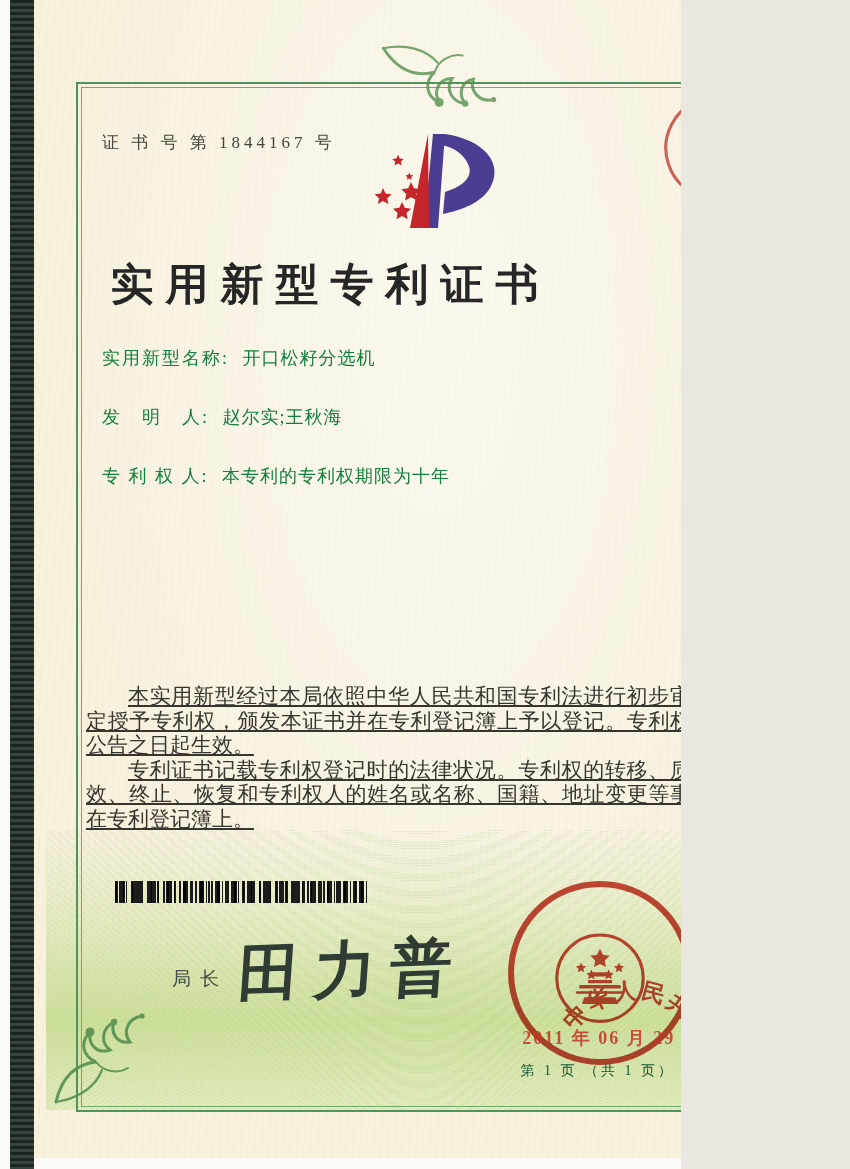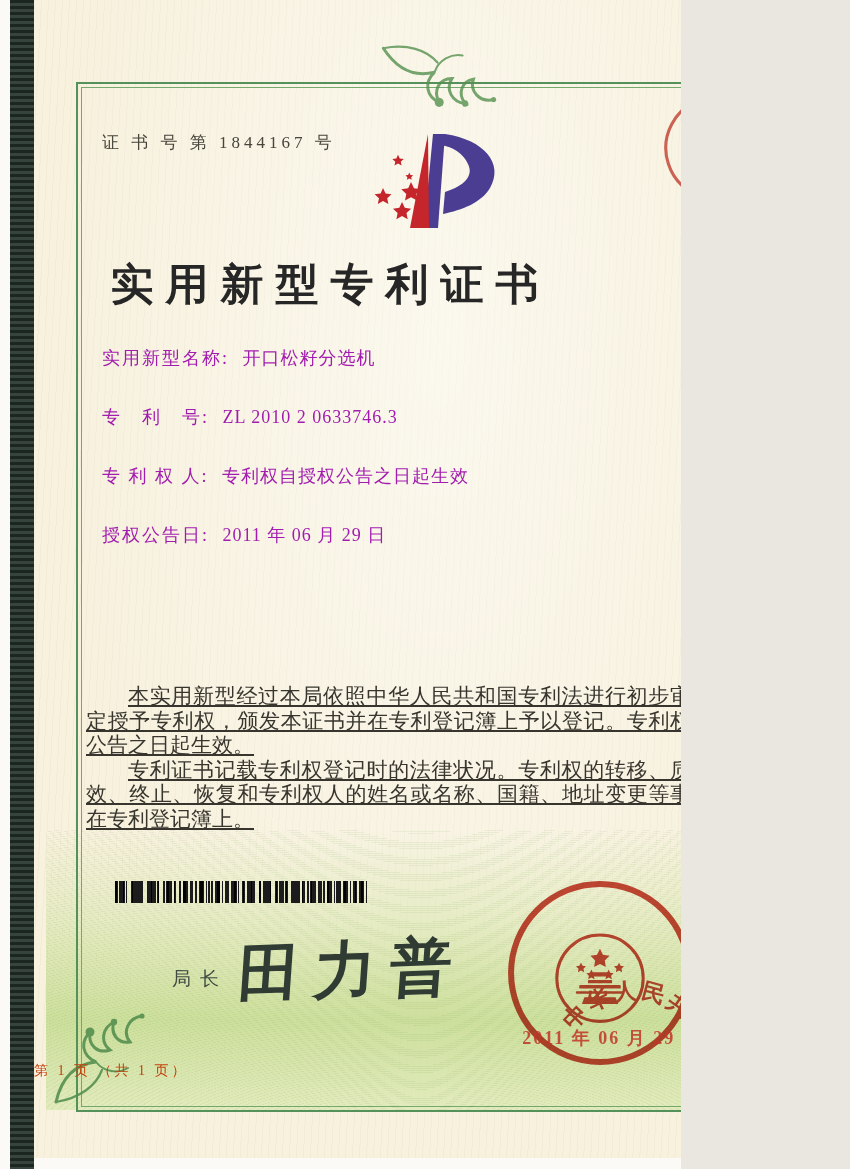--- a/index.html
+++ b/index.html
@@ -25,21 +25,21 @@
   .certno{position:absolute;left:102px;top:131px;font-size:17px;letter-spacing:4px;color:#47443c;}
   
   .logo{position:absolute;left:350px;top:126px;}
   
   .taxstamp{position:absolute;left:655px;top:86px;transform:rotate(-18deg);opacity:.85;}
   
   .title{position:absolute;left:60px;right:80px;top:256px;text-align:center;font-size:43px;
          font-weight:700;letter-spacing:12px;color:#262626;}
   
   .fields{position:absolute;left:102px;top:346px;width:620px;}
-  .frow{height:26px;margin-bottom:33px;font-size:18px;color:#a21caf;letter-spacing:1px;white-space:nowrap;}
+  .frow{height:26px;margin-bottom:33px;font-size:18px;color:#15803d;letter-spacing:1px;white-space:nowrap;}
   .flabel{letter-spacing:2px;}
   .fvalue{margin-left:8px;}
   
   .body-text{position:absolute;left:86px;top:684px;width:670px;font-size:21px;line-height:24.6px;
              color:#37352e;text-align:justify;text-decoration:underline;}
   .body-text p{margin:0;text-indent:2em;}
   
   .barcode{position:absolute;left:115px;top:881px;width:255px;height:22px;
     background:
       repeating-linear-gradient(90deg,#1c1c1c 0 2px,rgba(0,0,0,0) 2px 4px,#1c1c1c 4px 9px,rgba(0,0,0,0) 9px 11px,#1c1c1c 11px 12px,rgba(0,0,0,0) 12px 16px),
@@ -47,22 +47,22 @@
     background-blend-mode:multiply;}
   
   .sig-role{position:absolute;left:172px;top:966px;font-size:19px;letter-spacing:9px;color:#3f4a42;text-align:right;}
   .sig-name{position:absolute;left:238px;top:928px;font-size:62px;color:#2f3b33;letter-spacing:14px;
             transform:rotate(-2deg) skewX(-6deg);font-weight:700;}
   
   .seal{position:absolute;left:505px;top:878px;mix-blend-mode:multiply;opacity:.92;}
   .seal-date{position:absolute;left:512px;top:1026px;width:200px;text-align:center;font-size:18px;
              letter-spacing:2px;color:#c23527;font-weight:700;opacity:.85;}
   
-  .footer{position:absolute;left:34px;right:6px;top:1062px;text-align:left;font-size:14px;
-          letter-spacing:3px;color:#c2410c;}
+  .footer{position:absolute;left:34px;right:6px;top:1062px;text-align:right;font-size:14px;
+          letter-spacing:3px;color:#14532d;}
   svg text{font-family:"Liberation Serif","DejaVu Serif",serif;}
 </style>
 </head>
 <body>
 
 <div class="stage">
 
   <svg width="0" height="0" style="position:absolute" aria-hidden="true">
     <defs>
       <g id="flo" stroke="#55904f" fill="none" stroke-width="3" stroke-linecap="round">
@@ -129,30 +129,26 @@
   </svg>
 
   <div class="title">实用新型专利证书</div>
 
   <div class="fields">
     <div class="frow">
       <span class="flabel">实用新型名称:</span>
       <span class="fvalue">开口松籽分选机</span>
     </div>
     <div class="frow">
-      <span class="flabel">专　利　号:</span>
-      <span class="fvalue">ZL 2010 2 0633746.3</span>
+      <span class="flabel">发　明　人:</span>
+      <span class="fvalue">赵尔实;王秋海</span>
     </div>
     <div class="frow">
       <span class="flabel">专 利 权 人:</span>
-      <span class="fvalue">专利权自授权公告之日起生效</span>
-    </div>
-    <div class="frow">
-      <span class="flabel">授权公告日:</span>
-      <span class="fvalue">2011 年 06 月 29 日</span>
+      <span class="fvalue">本专利的专利权期限为十年</span>
     </div>
   </div>
 
   <div class="body-text">
     <p>本实用新型经过本局依照中华人民共和国专利法进行初步审查，决定授予专利权，颁发本证书并在专利登记簿上予以登记。专利权自授权公告之日起生效。</p>
     <p>专利证书记载专利权登记时的法律状况。专利权的转移、质押、无效、终止、恢复和专利权人的姓名或名称、国籍、地址变更等事项记载在专利登记簿上。</p>
   </div>
 
   <div class="barcode"></div>
 

